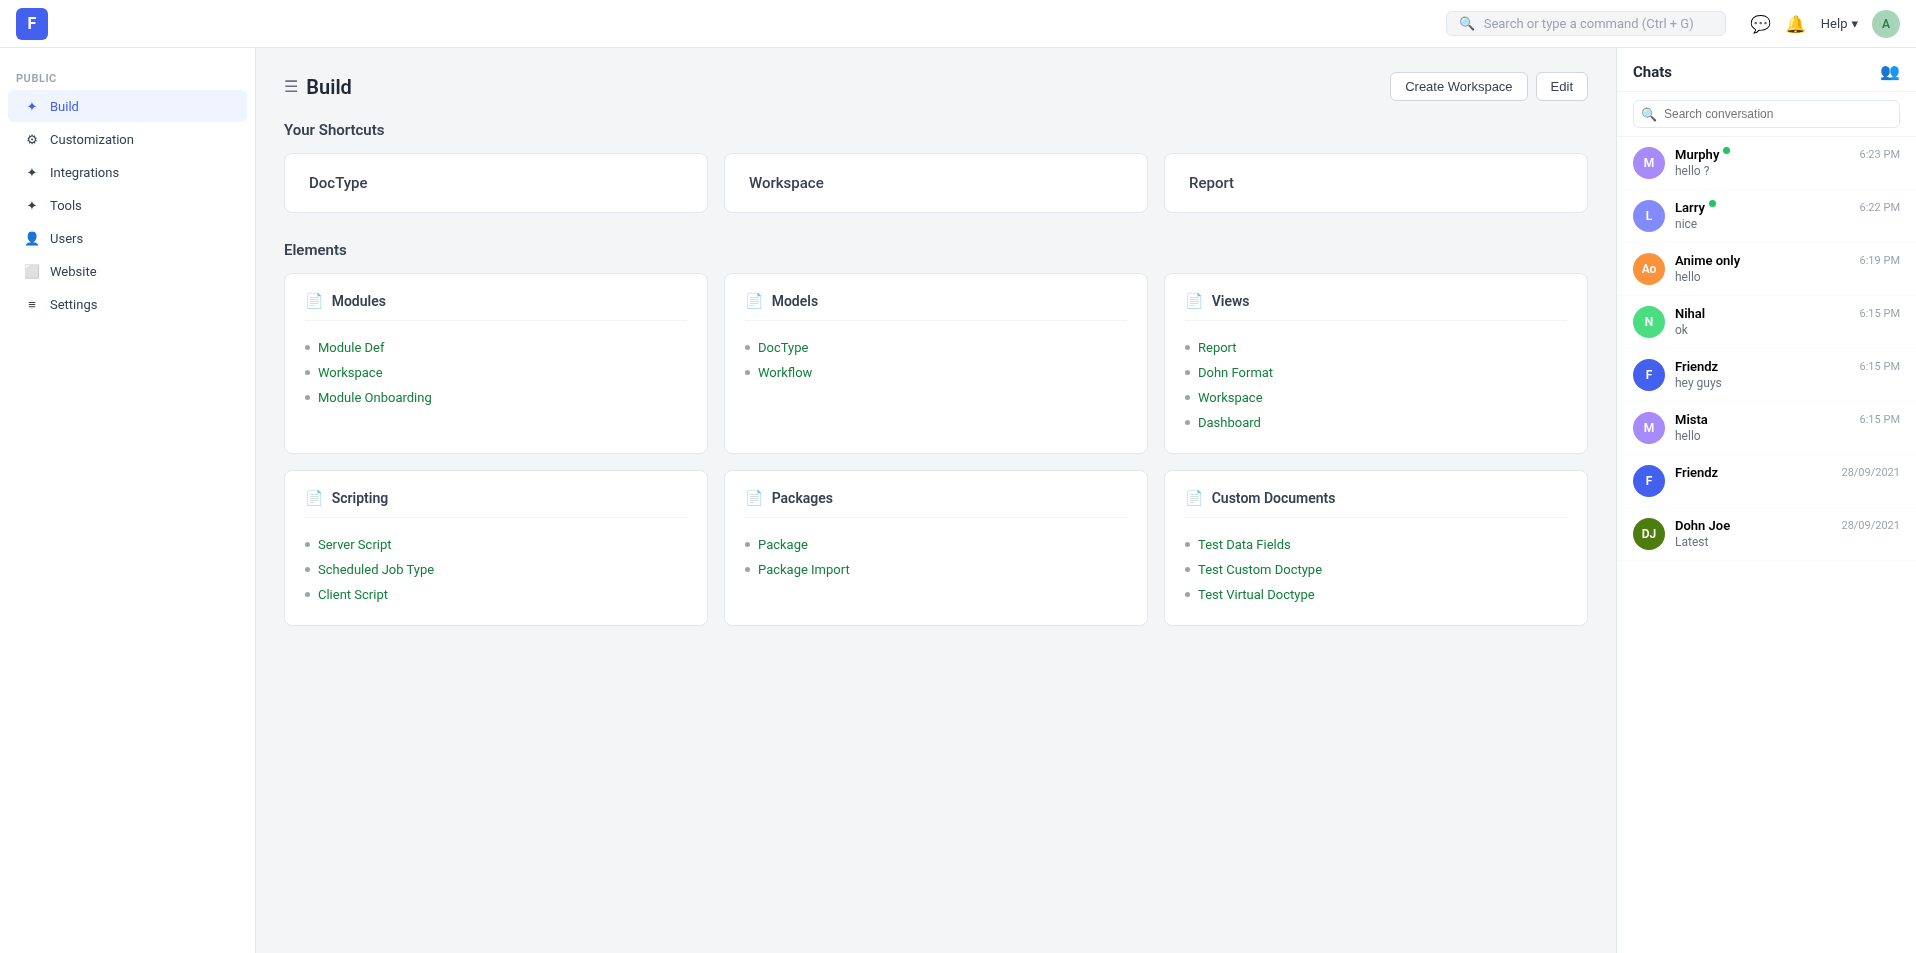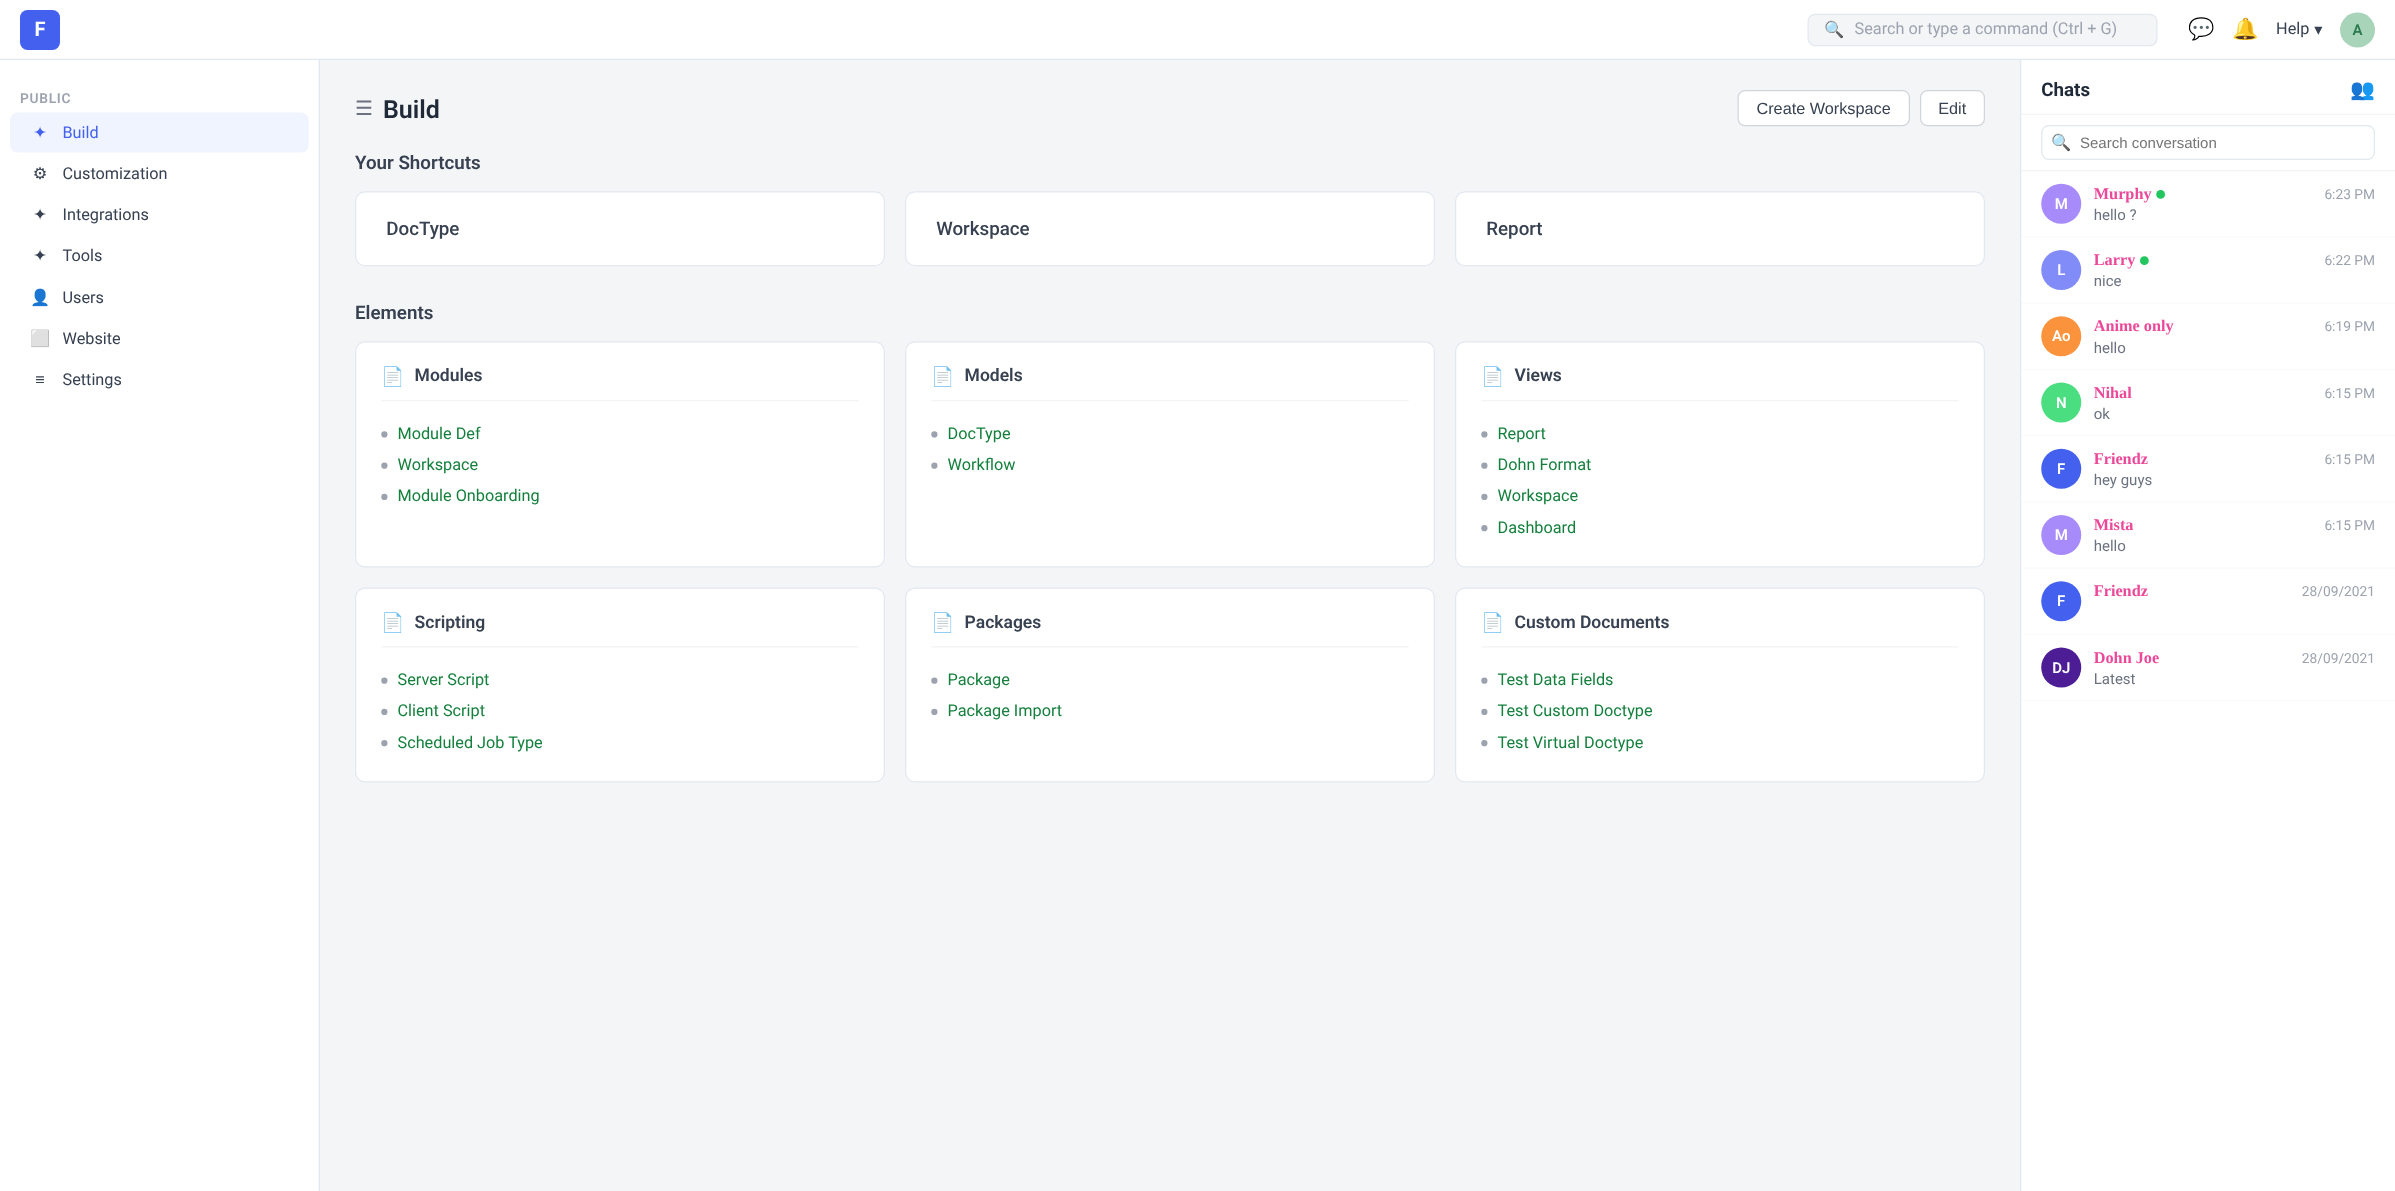--- a/index.html
+++ b/index.html
@@ -241,22 +241,22 @@
       font-size: 12px; font-weight: 600;
       flex-shrink: 0;
       color: #fff;
     }
     .chat-info { flex: 1; min-width: 0; }
     .chat-name-row {
       display: flex; justify-content: space-between; align-items: center;
       margin-bottom: 2px;
     }
     .chat-name {
-      font-size: 13px; font-weight: 600; color: #ec4899;
-      display: flex; align-items: center; gap: 4px; font-family: Liberation Serif, serif;
+      font-size: 13px; font-weight: 600; color: #000000;
+      display: flex; gap: 4px;
     }
     .online-dot {
       width: 7px; height: 7px;
       border-radius: 50%;
       background: #22c55e;
       display: inline-block;
     }
     .chat-time { font-size: 11px; color: #9ca3af; }
     .chat-preview { font-size: 12px; color: #6b7280; white-space: nowrap; overflow: hidden; text-overflow: ellipsis; }
 
@@ -397,25 +397,25 @@
           <div class="element-card-header">
             <span class="doc-icon">📄</span>
             <span>Scripting</span>
           </div>
           <div class="element-item">
             <span class="bullet"></span>
             <span>Server Script</span>
           </div>
           <div class="element-item">
             <span class="bullet"></span>
+            <span>Scheduled Job Type</span>
+          </div>
+          <div class="element-item">
+            <span class="bullet"></span>
             <span>Client Script</span>
-          </div>
-          <div class="element-item">
-            <span class="bullet"></span>
-            <span>Scheduled Job Type</span>
           </div>
         </div>
         <div class="element-card">
           <div class="element-card-header">
             <span class="doc-icon">📄</span>
             <span>Packages</span>
           </div>
           <div class="element-item">
             <span class="bullet"></span>
             <span>Package</span>
@@ -522,21 +522,21 @@
     <div class="chat-avatar" style="background:#4361ee">F</div>
     <div class="chat-info">
       <div class="chat-name-row">
         <span class="chat-name">Friendz</span>
         <span class="chat-time">28/09/2021</span>
       </div>
       <div class="chat-preview"></div>
     </div>
   </div>
         <div class="chat-item">
-    <div class="chat-avatar" style="background:#4c1d95">DJ</div>
+    <div class="chat-avatar" style="background:#4d7c0f">DJ</div>
     <div class="chat-info">
       <div class="chat-name-row">
         <span class="chat-name">Dohn Joe</span>
         <span class="chat-time">28/09/2021</span>
       </div>
       <div class="chat-preview">Latest</div>
     </div>
   </div>
       </div>
   </div>

